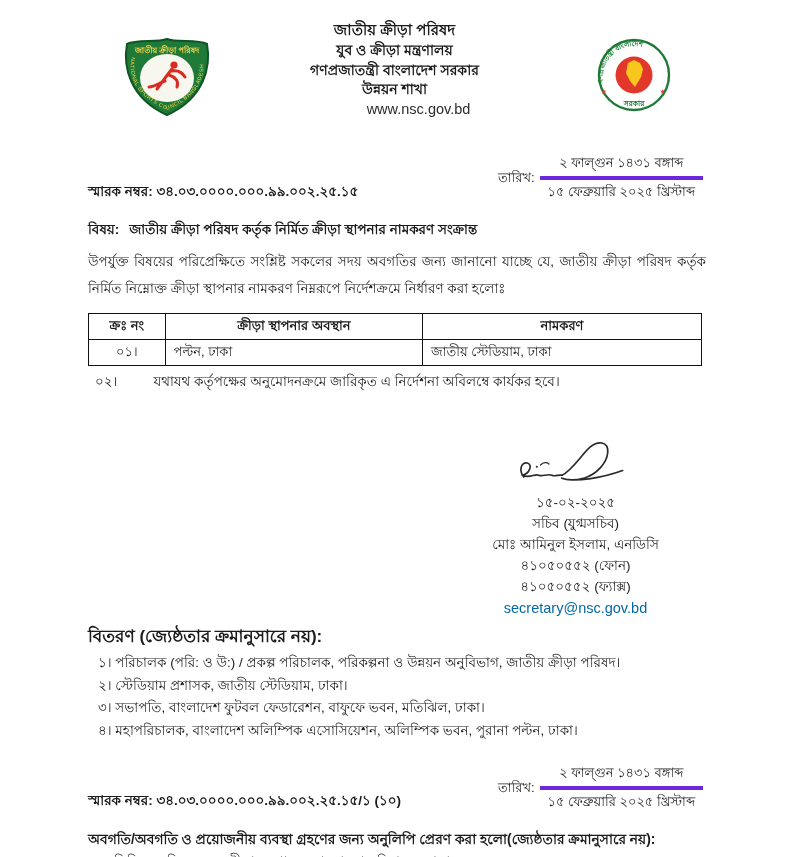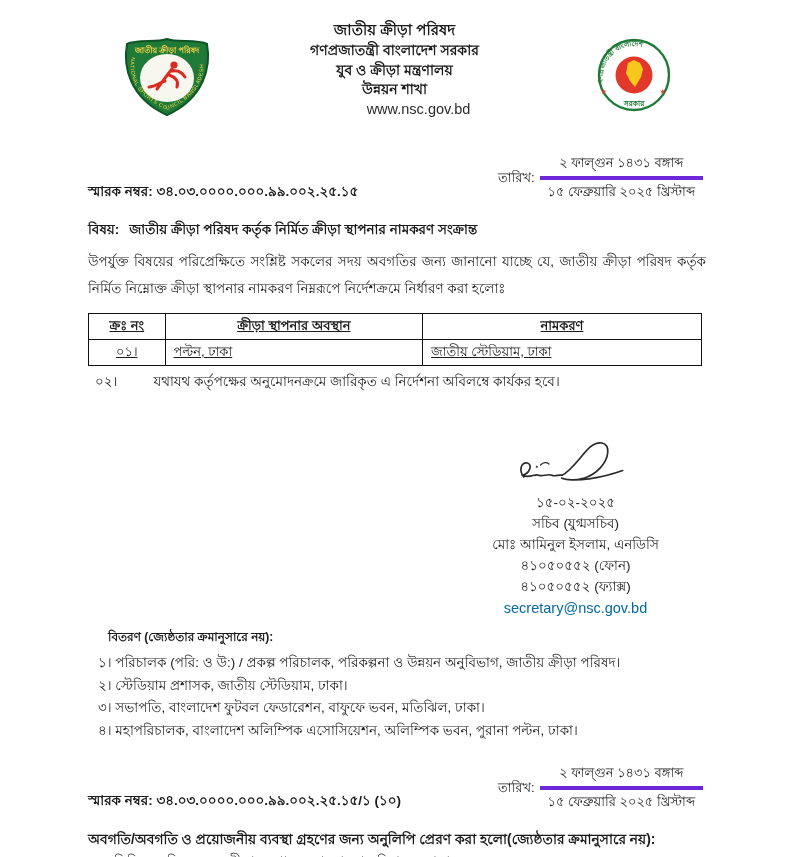--- a/index.html
+++ b/index.html
@@ -29,34 +29,34 @@
   .date-label{font-weight:400;}
   .date-frac{display:inline-block;text-align:center;}
   .date-frac .d1{padding:0 8px 2px 8px;border-bottom:4px solid #6d28d9;}
   .date-frac .d2{padding:2px 8px 0 8px;}
   
   .subject{position:absolute;left:88px;top:219px;font-size:13.5px;font-weight:700;display:flex;gap:10px;white-space:nowrap;}
   .para{position:absolute;left:88px;top:248px;width:618px;font-size:13.5px;line-height:27px;text-align:justify;}
   .clause{position:absolute;left:95px;top:371px;font-size:13.5px;display:flex;gap:36px;white-space:nowrap;}
   
   .naming-table{position:absolute;left:88px;top:313px;width:614px;border-collapse:collapse;font-size:13px;}
-  .naming-table th,.naming-table td{border:1.6px solid #111;padding:2px 8px;text-decoration:underline;}
+  .naming-table th,.naming-table td{border:1.6px solid #111;padding:2px 8px;}
   .naming-table th{font-weight:700;text-align:center;height:20px;}
   .naming-table td{height:19px;}
   .col-sl{width:62px;text-align:center;}
   .col-loc{width:253px;margin-top:48px;}
   .col-name{width:275px;}
   
   .sig-block{position:absolute;left:448px;top:436px;width:255px;text-align:center;}
   .sig-svg{display:block;margin:0 auto;width:170px;height:56px;}
   .sig-line{font-size:13.5px;line-height:21px;}
   .sig-email{font-size:14.5px;line-height:22px;color:#0369a1;}
   
   .dist{position:absolute;left:88px;top:627px;width:630px;}
-  .dist-head{font-size:12px;font-weight:700;line-height:20px;margin-left:20px;}
+  .dist-head{font-size:17px;font-weight:700;line-height:20px;}
   .dist-items{margin-top:5px;padding-left:10px;}
   .dist-item{font-size:13.5px;line-height:22.5px;white-space:nowrap;}
   
   .copy-head{position:absolute;left:88px;top:828px;width:660px;font-size:13.8px;font-weight:700;white-space:nowrap;}
   .clipped-line{position:absolute;left:97px;top:851px;font-size:13.5px;white-space:nowrap;color:#333;}
 </style>
 </head>
 <body>
 
 <div class="page">
@@ -68,22 +68,22 @@
     <circle cx="55" cy="29" r="3.6" fill="#d92b21"></circle>
     <path d="M53,33 C48,39 44,45 38,53 M50,39 C56,41 60,45 58,51 M46,45 C40,47 36,51 30,51 M53,35 C58,34 63,36 66,41" stroke="#d92b21" stroke-width="3" fill="none" stroke-linecap="round"></path>
     <path id="nscRing" d="M13,18 C8,40 16,60 48,74 C80,60 88,40 83,18" fill="none"></path>
     <text font-size="5.3" fill="#ffd84d" letter-spacing="0.6">
       <textPath href="#nscRing" startOffset="2%">NATIONAL SPORTS COUNCIL BANGLADESH</textPath>
     </text>
   </svg>
 
   <div class="head-text">
     <div class="head-org">জাতীয় ক্রীড়া পরিষদ</div>
+    <div class="head-line">যুব ও ক্রীড়া মন্ত্রণালয়</div>
     <div class="head-line">গণপ্রজাতন্ত্রী বাংলাদেশ সরকার</div>
-    <div class="head-line">যুব ও ক্রীড়া মন্ত্রণালয়</div>
     <div class="head-branch">উন্নয়ন শাখা</div>
     <div class="head-site">www.nsc.gov.bd</div>
   </div>
 
   <svg class="logo-right" viewBox="0 0 92 78" aria-hidden="true">
     <circle cx="46" cy="39" r="35" fill="#ffffff" stroke="#1e7a36" stroke-width="2.4"></circle>
     <circle cx="46" cy="39" r="18.5" fill="#e2382b"></circle>
     <path d="M40,27 L46,24 L52,27 L55,33 L53,41 L47,51 L42,45 L38,37 Z" fill="#f7c71d"></path>
     <path id="sealArc" d="M17,52 A31,31 0 1 1 75,52" fill="none"></path>
     <text font-size="7" fill="#1e7a36" font-weight="bold">

